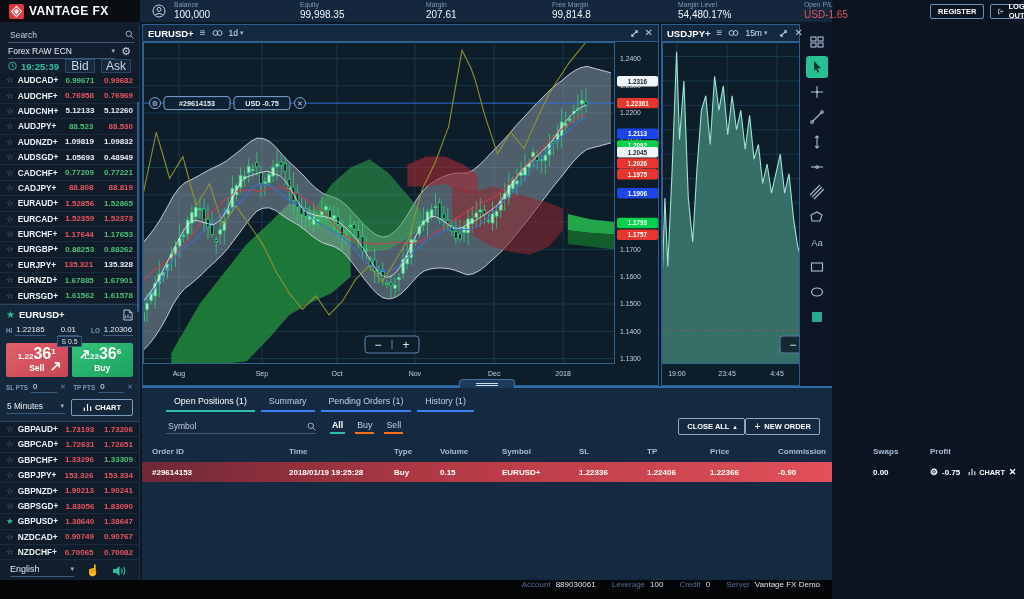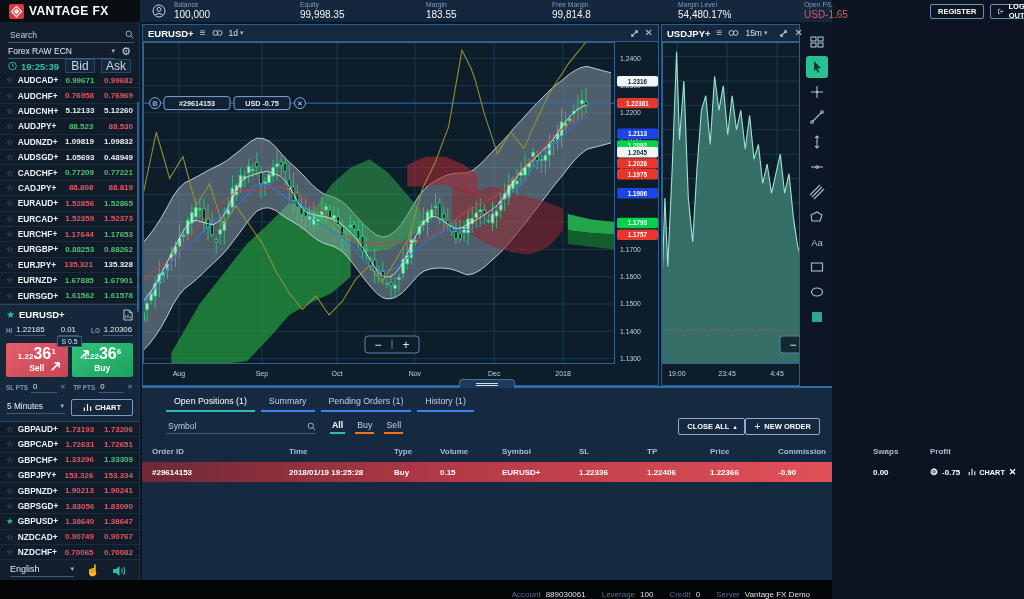--- a/index.html
+++ b/index.html
@@ -116,21 +116,21 @@
   .thead,.trow{display:grid;grid-template-columns:137px 105px 46px 62px 77px 68px 63px 68px 95px 57px 1fr;padding:0 10px;align-items:center}
   .thead{height:22px;margin-top:3px;font-size:8px;font-weight:bold;color:#a8bcd6}
   .trow{height:20px;font-size:8px;font-weight:bold;color:#fff;cursor:pointer;
     background:linear-gradient(90deg,#6e2836 0%,#b43a46 45%,#e25059 100%)}
   .tr-last{display:flex;align-items:center;gap:4px}
   .tr-last .spacer{flex:1}
   .tr-chart{display:flex;align-items:center;gap:3px;font-size:7.3px;font-weight:bold;cursor:pointer}
   .tr-x{font-size:9px;cursor:pointer}
   .gear-sm{font-size:9px;line-height:1}
   
-  .statusbar{flex:0 0 19px;background:#040507;display:flex;align-items:flex-end;justify-content:flex-end;gap:16px;padding-right:22px}
+  .statusbar{flex:0 0 19px;background:#040507;display:flex;align-items:flex-start;justify-content:flex-end;gap:16px;padding-right:12px}
   .sb-item{display:flex;gap:5px;font-size:8px;align-items:center}
   .sb-item .lb{color:#56719c}
   .sb-item .vl{color:#d7e1ec}
   svg text{font-family:"Liberation Sans",sans-serif}
 </style>
 </head>
 <body>
 
 <div class="app">
 
@@ -154,21 +154,21 @@
         <div class="stat">
           <div class="lb">Balance</div>
           <div class="vl">100,000</div>
         </div>
         <div class="stat">
           <div class="lb">Equity</div>
           <div class="vl">99,998.35</div>
         </div>
         <div class="stat">
           <div class="lb">Margin</div>
-          <div class="vl">183.55</div>
+          <div class="vl">207.61</div>
         </div>
         <div class="stat">
           <div class="lb">Free Margin</div>
           <div class="vl">99,814.8</div>
         </div>
         <div class="stat">
           <div class="lb">Margin Level</div>
           <div class="vl">54,480.17%</div>
         </div>
         <div class="stat">

